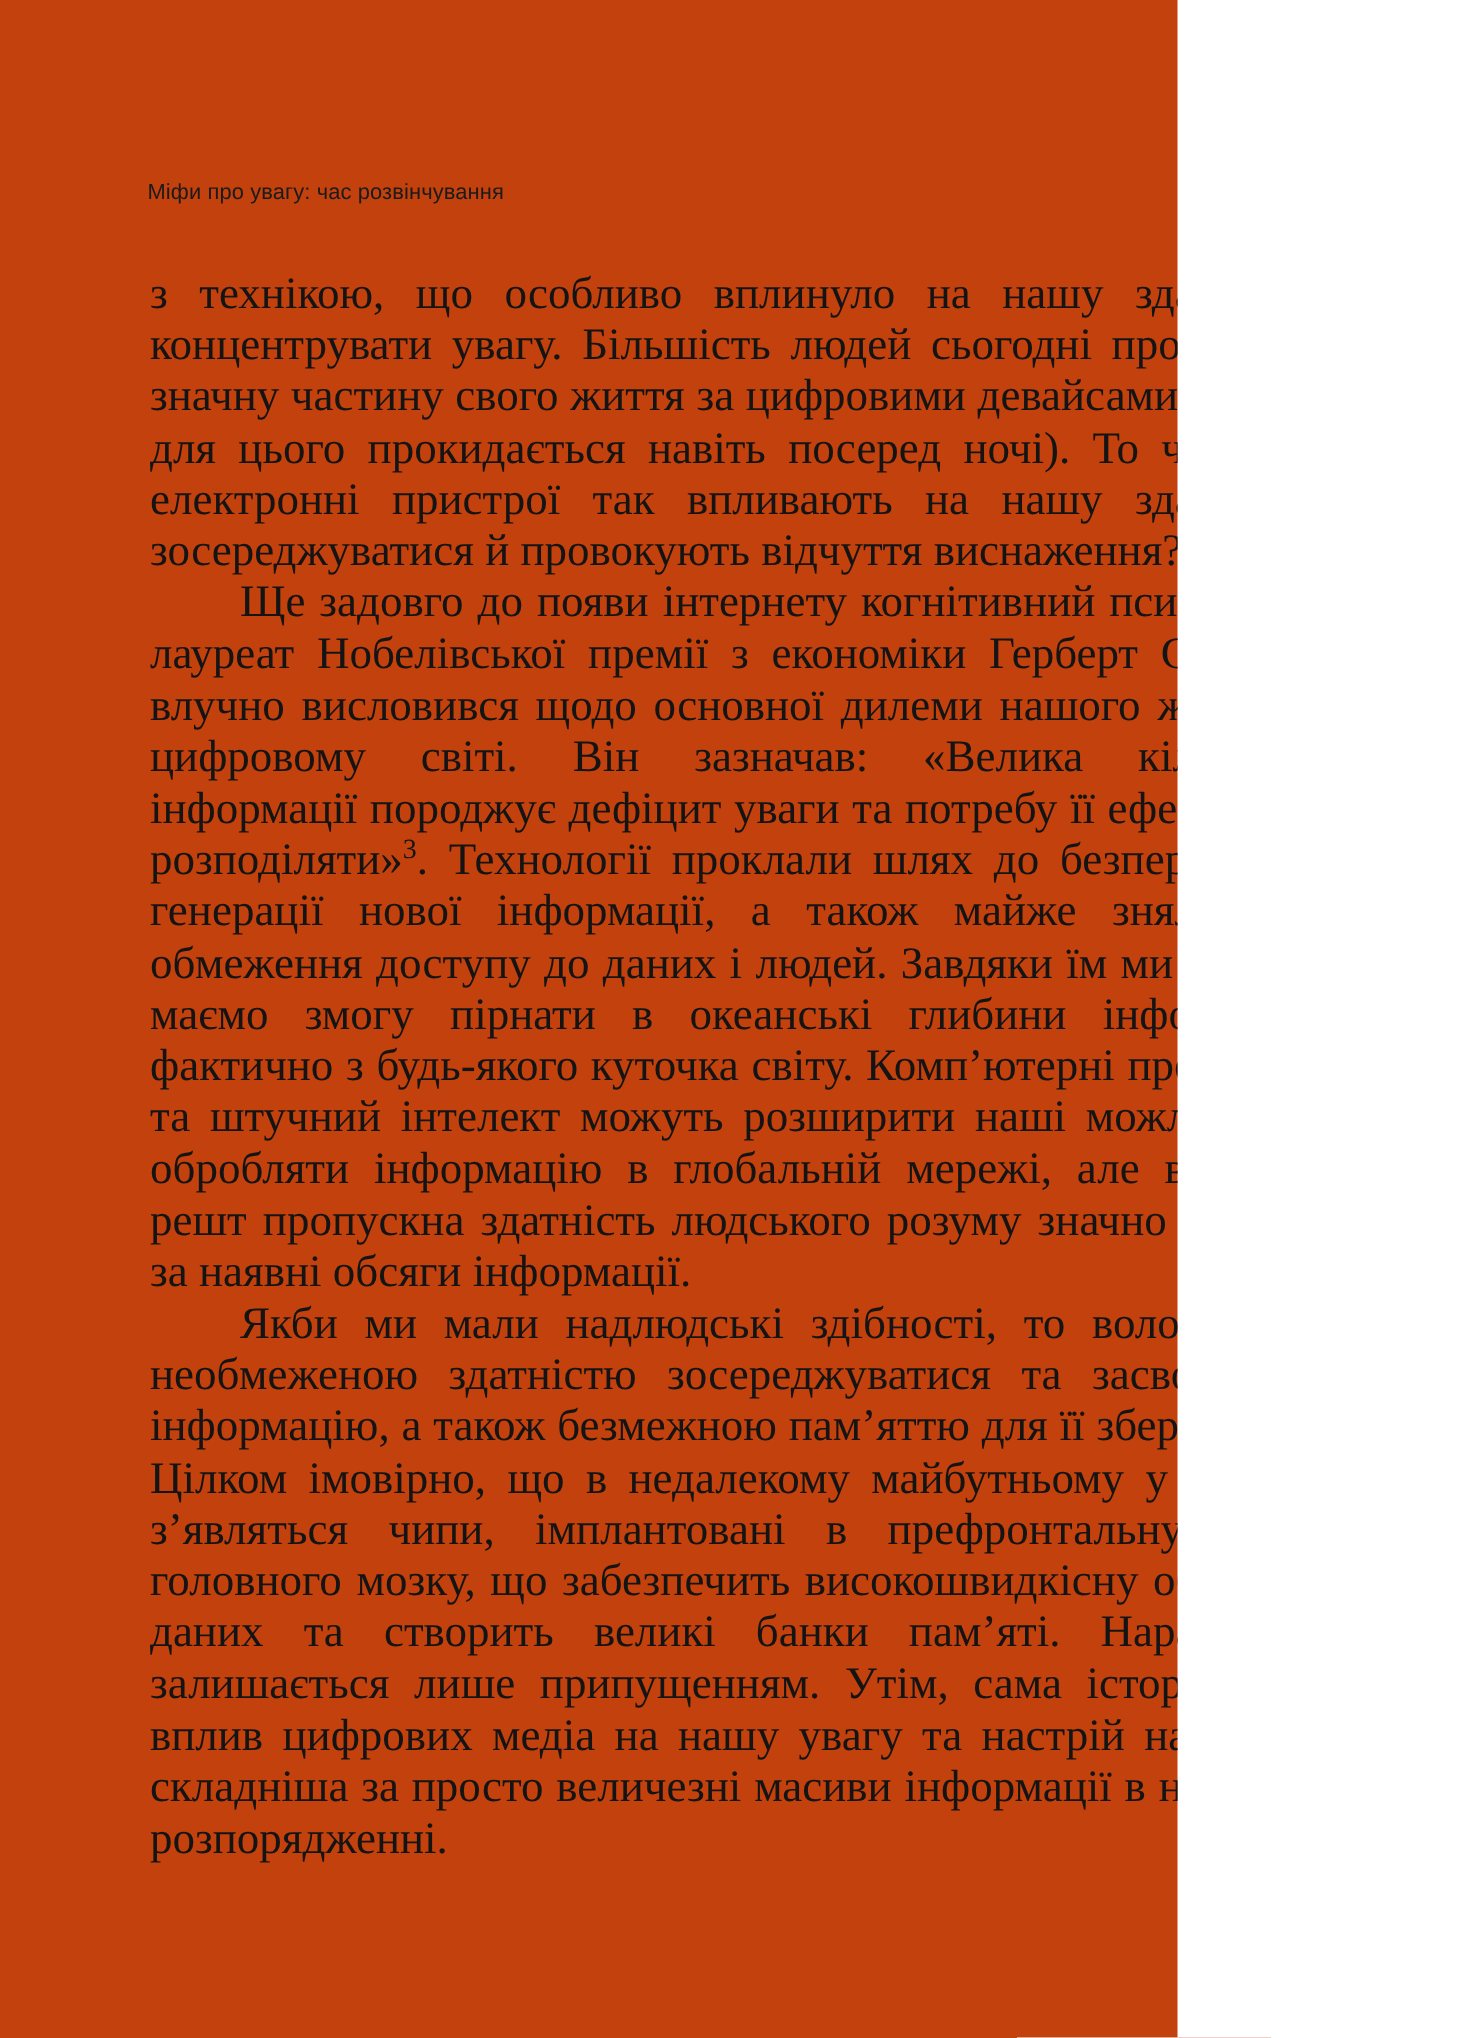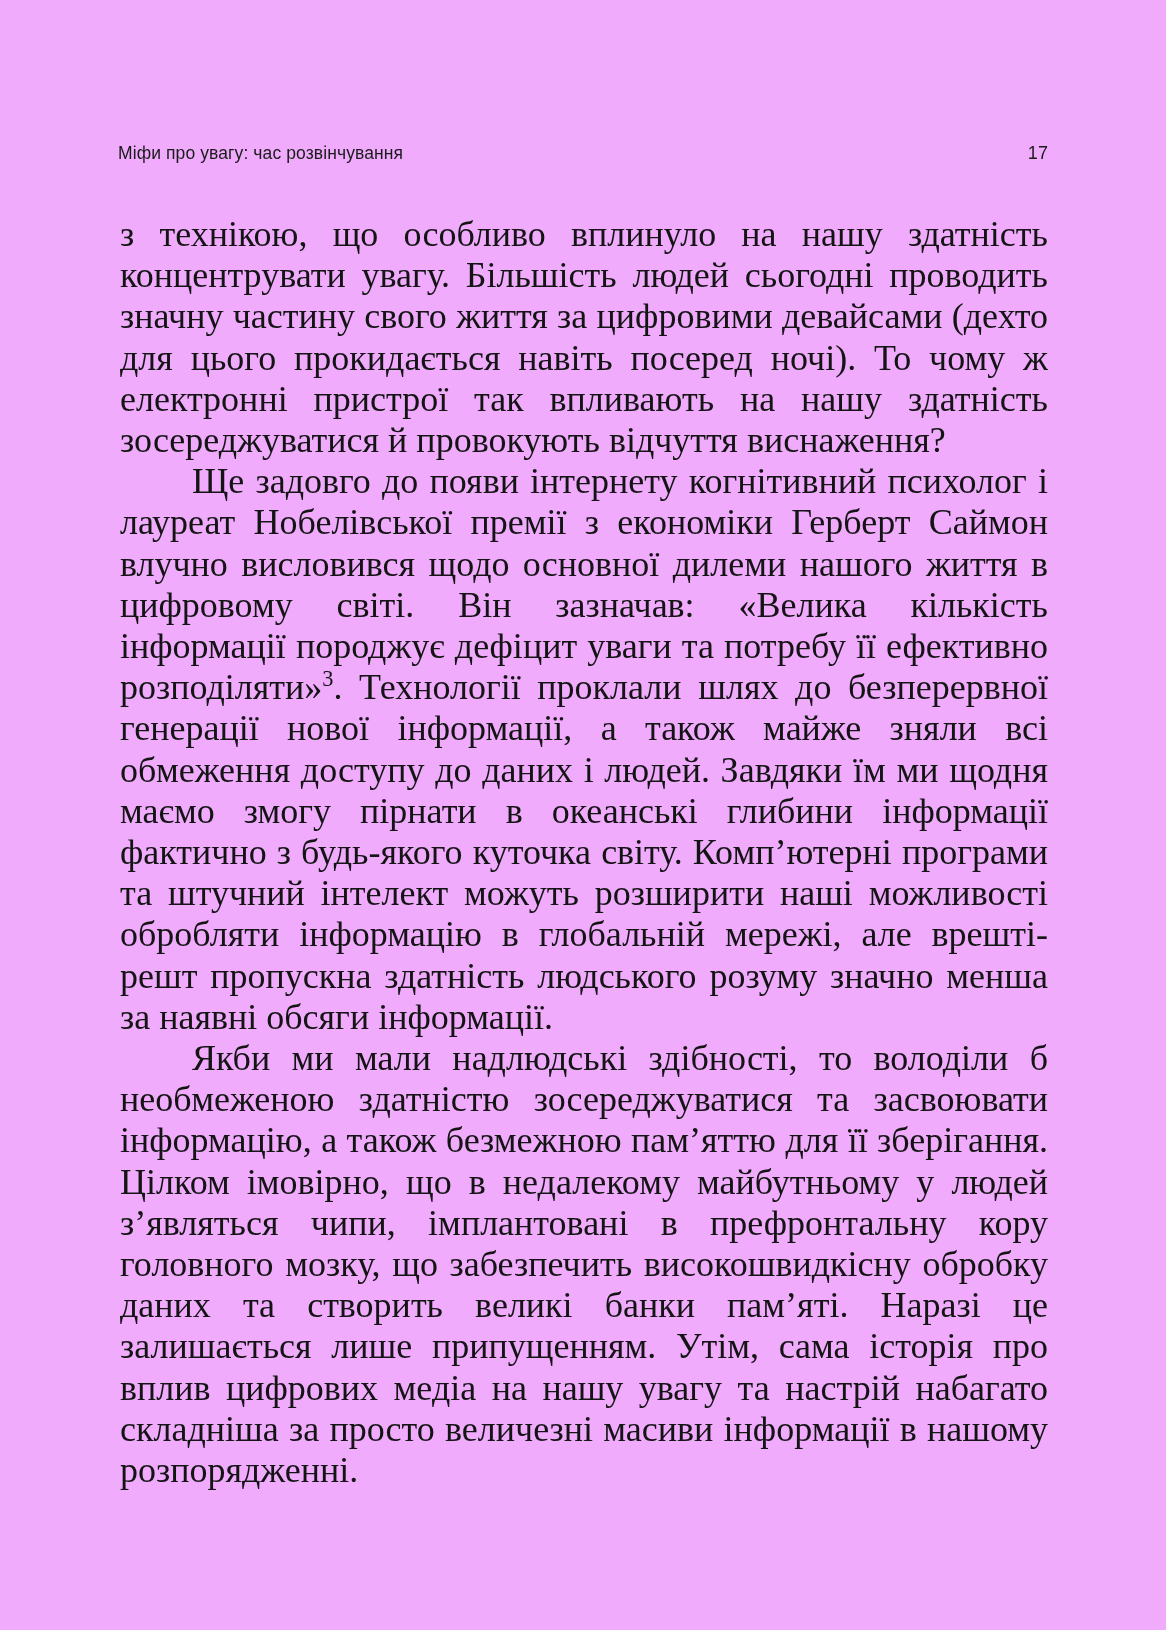--- a/index.html
+++ b/index.html
@@ -2,23 +2,23 @@
 <html lang="uk"><head>
 <meta charset="utf-8">
 <style>
   html, body {
     margin: 0;
     padding: 0;
     background: #ffffff;
   }
   .page {
     position: relative;
-    width: 1166px;
+    width: 942px;
     height: 1630px;
-    background: #f0abfc;
+    background: #c2410c;
     overflow: hidden;
     font-family: "Liberation Serif", serif;
     color: #1a1a1a;
   }
   .running-head {
     position: absolute;
     top: 143px;
     left: 118px;
     width: 930px;
     display: flex;

